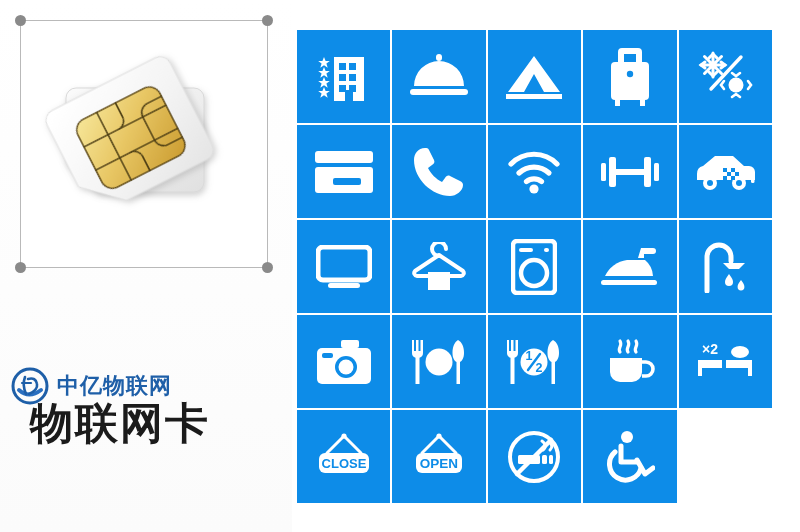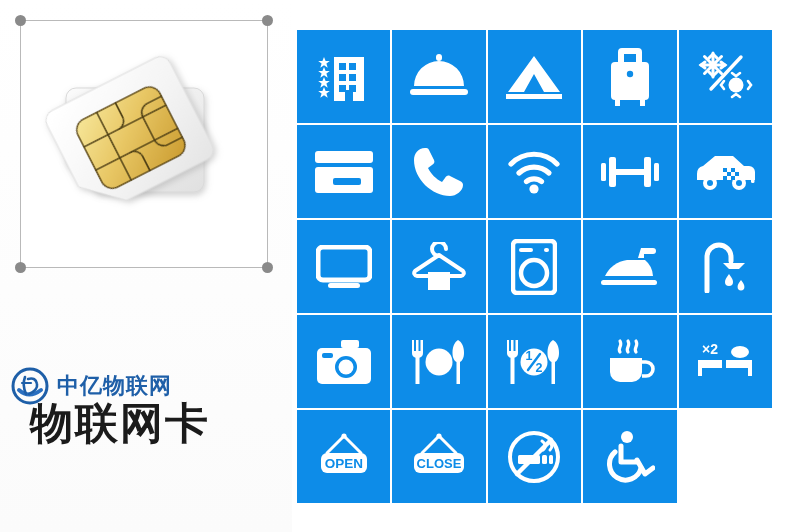--- a/index.html
+++ b/index.html
@@ -419,33 +419,33 @@
           </g>
         </svg>
       </div>
 
       <div class="tile">
         <svg width="58" height="48" viewBox="0 0 58 48">
           <g fill="none" stroke="#fff" stroke-width="3" stroke-linecap="round">
             <path d="M29 3 L12 20 M29 3 L46 20"></path>
           </g>
           <circle cx="29" cy="3" r="2.6" fill="#fff"></circle>
-          <rect x="6" y="20" width="46" height="20" rx="6" fill="#fff"></rect>
-          <text x="29" y="34.5" font-size="13.5" text-anchor="middle" fill="#0d8ce8" font-weight="700" font-family="'Liberation Sans',sans-serif">OPEN</text>
+          <rect x="4" y="20" width="50" height="20" rx="6" fill="#fff"></rect>
+          <text x="29" y="34.5" font-size="13" text-anchor="middle" fill="#0d8ce8" font-weight="700" font-family="'Liberation Sans',sans-serif">CLOSE</text>
         </svg>
       </div>
 
       <div class="tile">
         <svg width="58" height="48" viewBox="0 0 58 48">
           <g fill="none" stroke="#fff" stroke-width="3" stroke-linecap="round">
             <path d="M29 3 L12 20 M29 3 L46 20"></path>
           </g>
           <circle cx="29" cy="3" r="2.6" fill="#fff"></circle>
-          <rect x="4" y="20" width="50" height="20" rx="6" fill="#fff"></rect>
-          <text x="29" y="34.5" font-size="13" text-anchor="middle" fill="#0d8ce8" font-weight="700" font-family="'Liberation Sans',sans-serif">CLOSE</text>
+          <rect x="6" y="20" width="46" height="20" rx="6" fill="#fff"></rect>
+          <text x="29" y="34.5" font-size="13.5" text-anchor="middle" fill="#0d8ce8" font-weight="700" font-family="'Liberation Sans',sans-serif">OPEN</text>
         </svg>
       </div>
 
       <div class="tile">
         <svg width="54" height="54" viewBox="0 0 54 54">
           <circle cx="27" cy="27" r="24" fill="none" stroke="#fff" stroke-width="4"></circle>
           <g fill="#fff">
             <rect x="11" y="25" width="22" height="9" rx="1.5"></rect>
             <rect x="35" y="25" width="5" height="9" rx="1.5"></rect>
             <rect x="42" y="25" width="4" height="9" rx="1.5"></rect>

